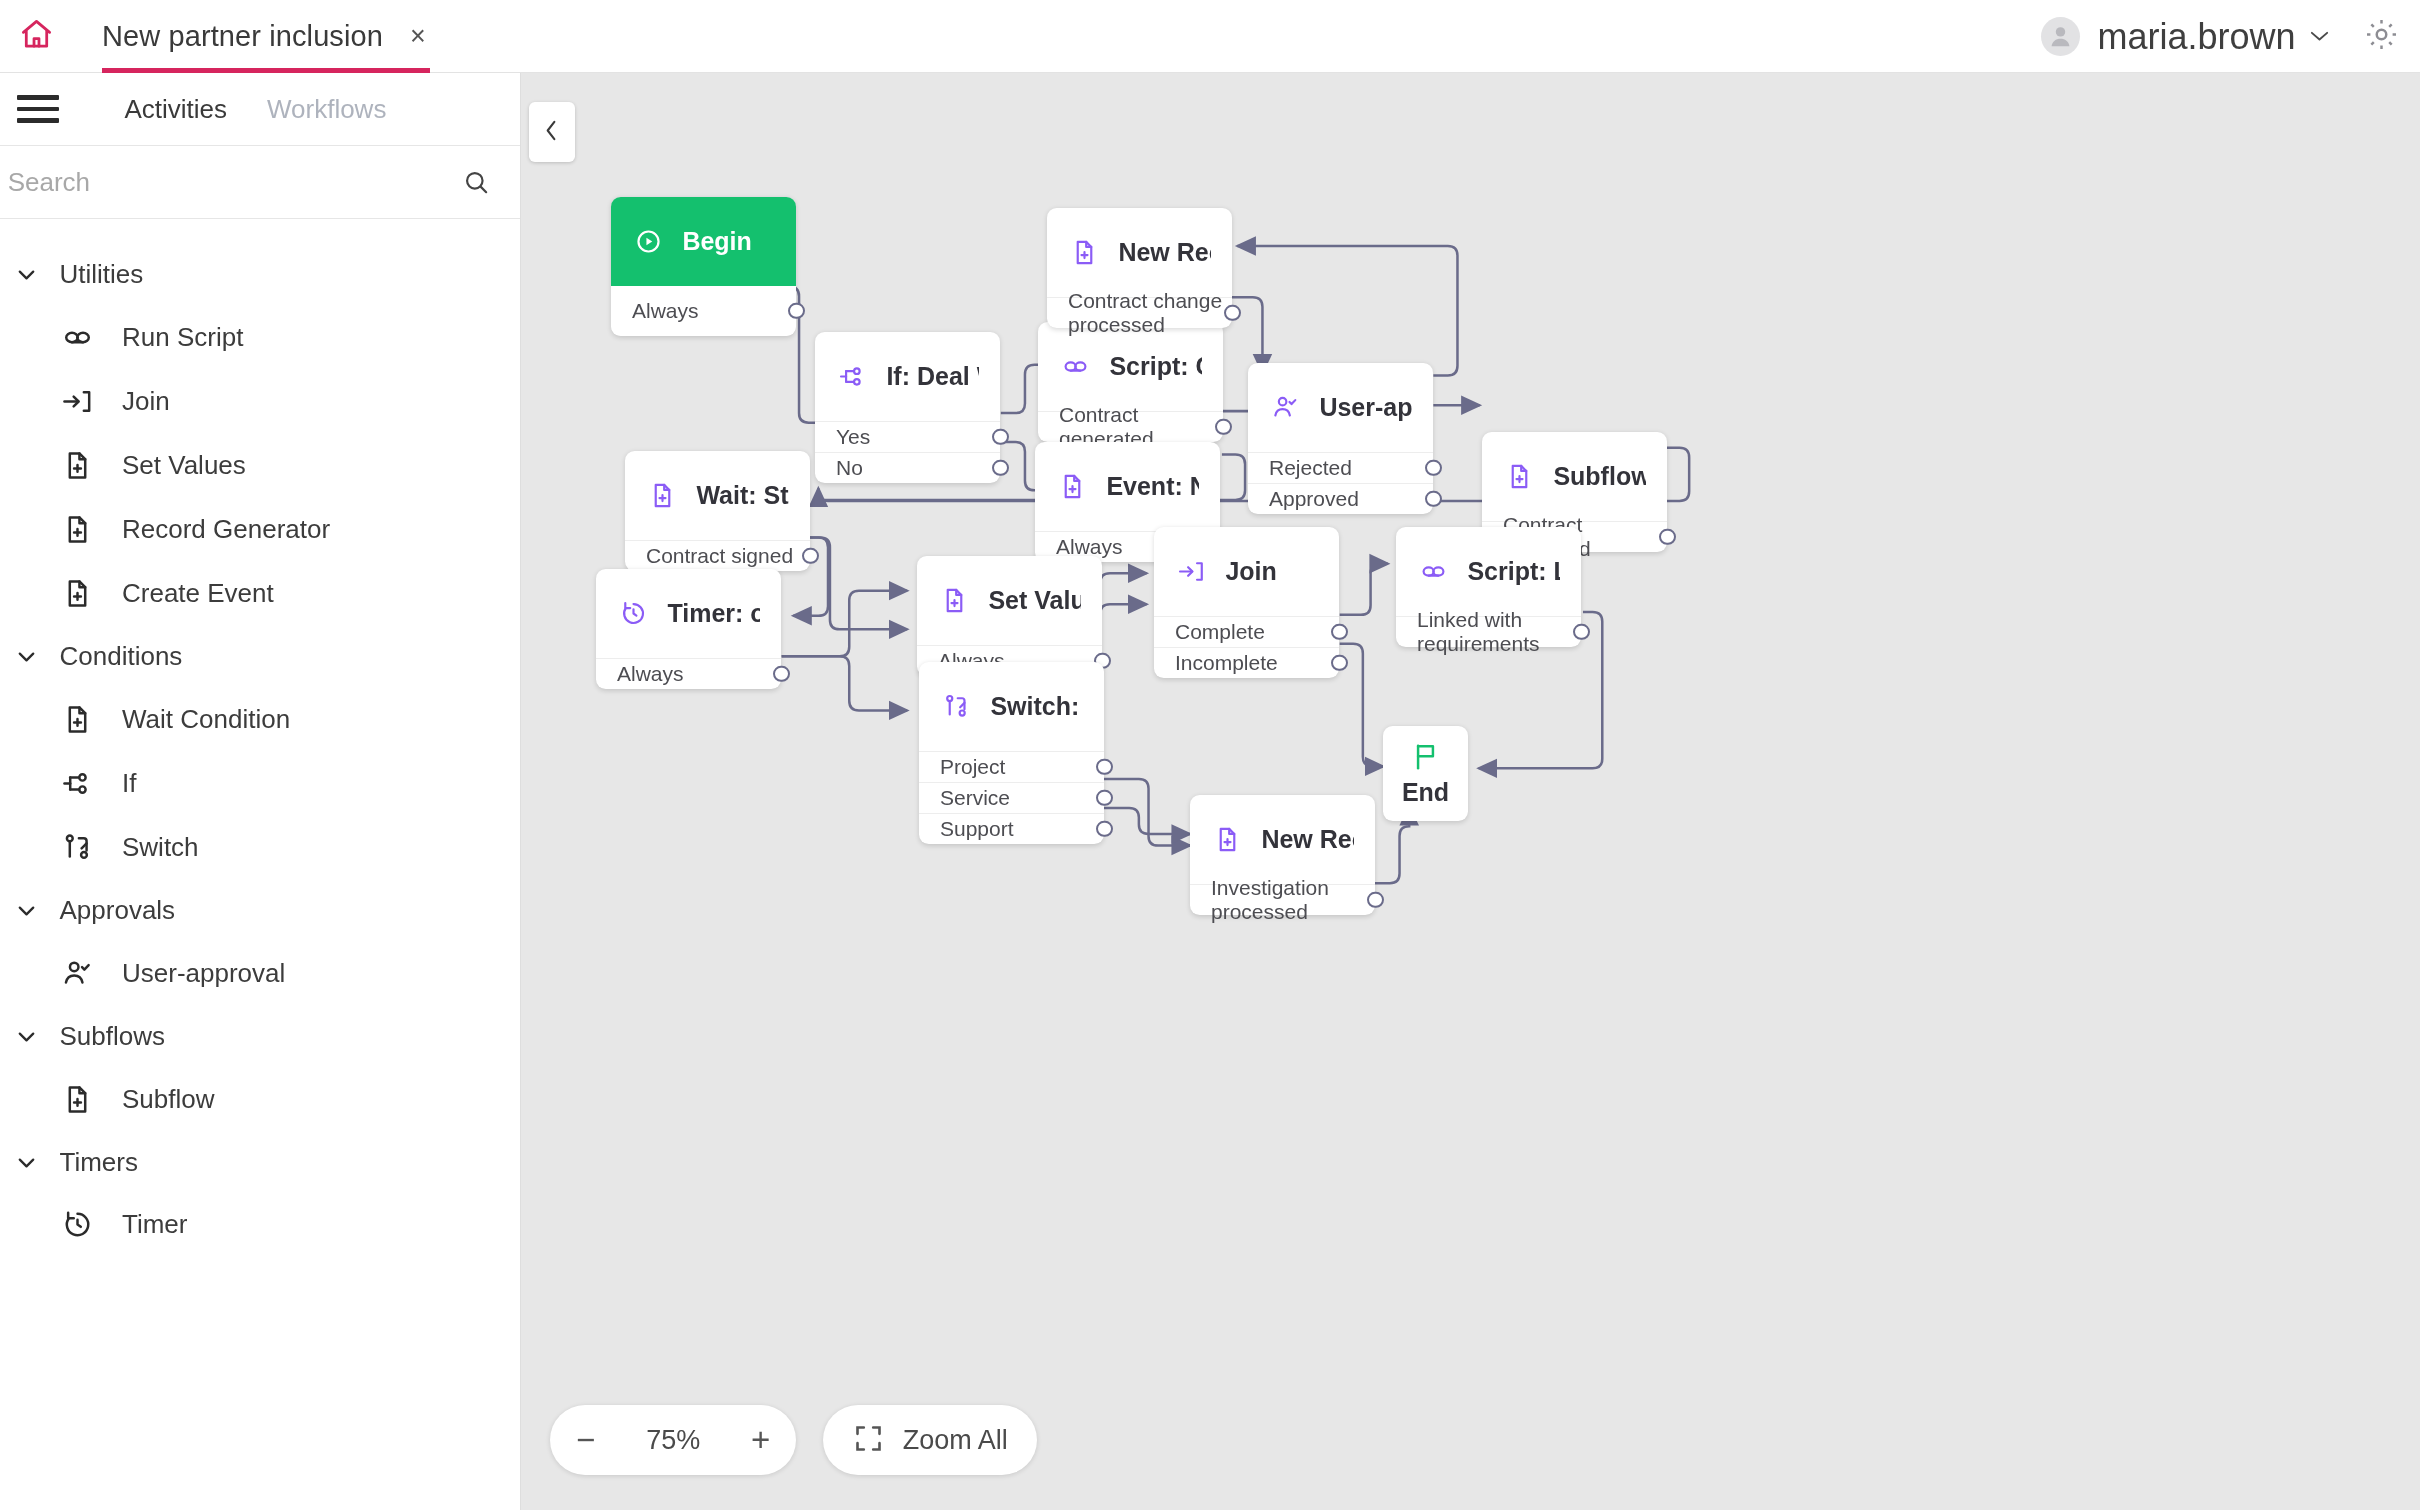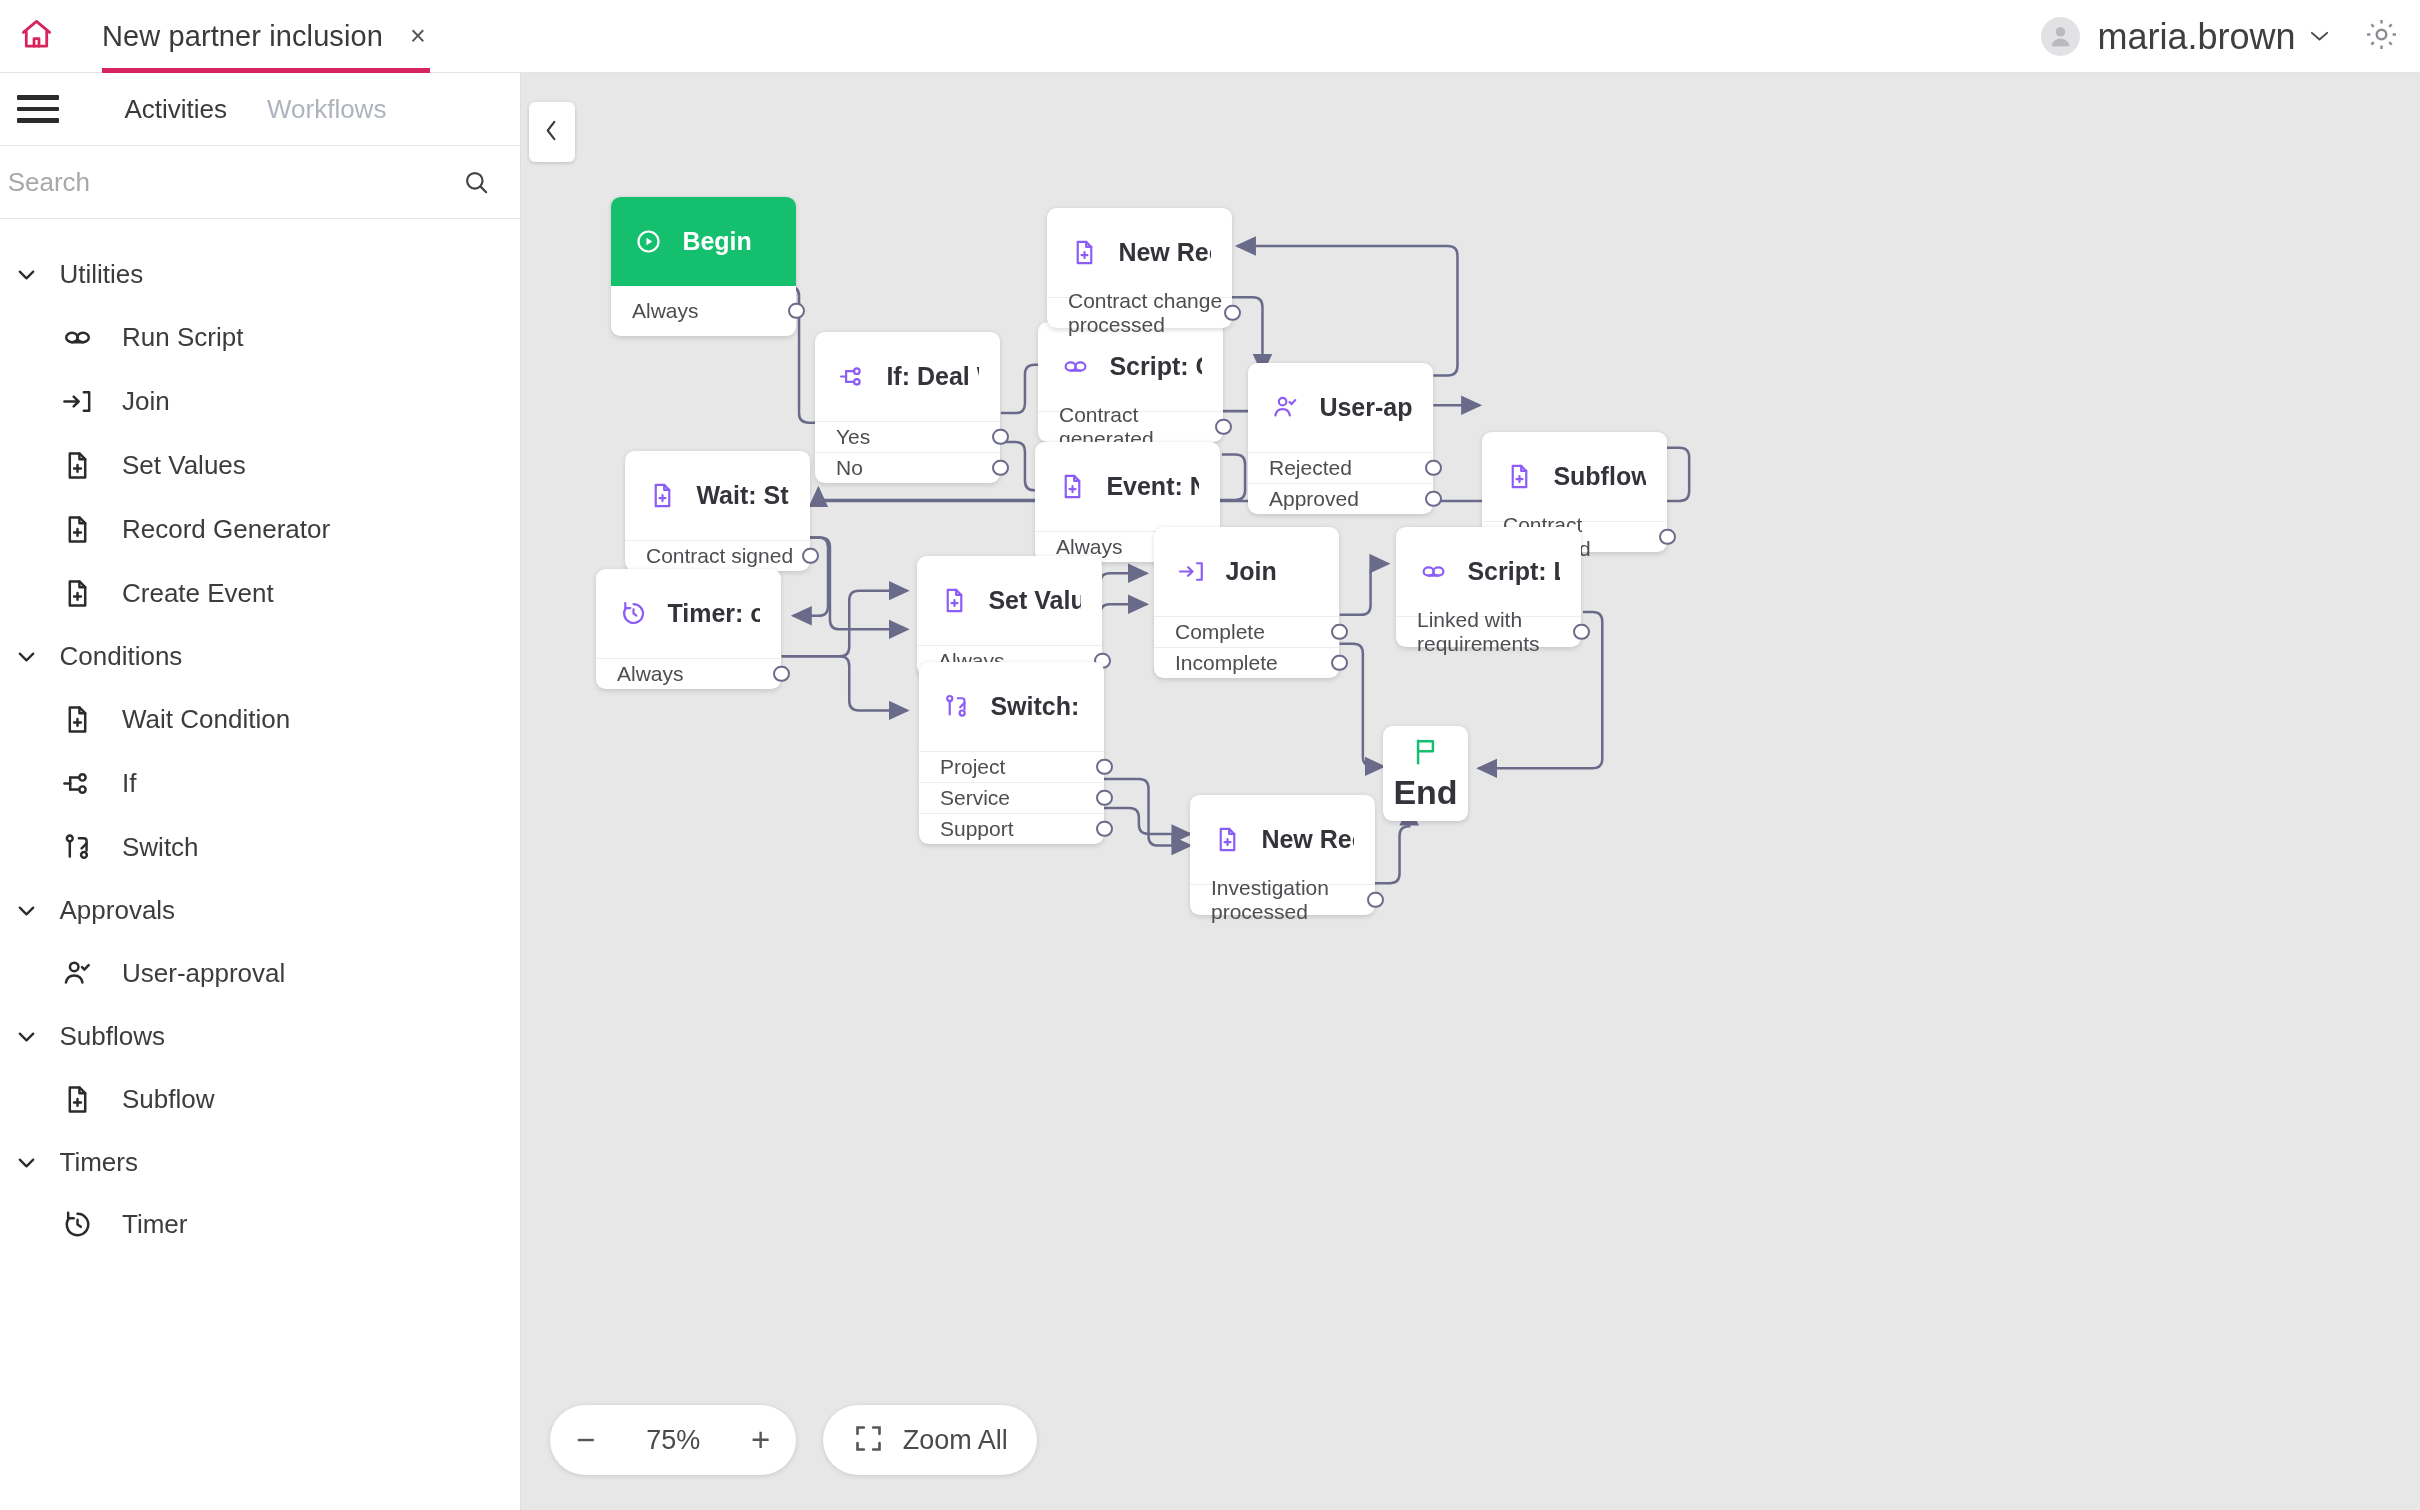--- a/index.html
+++ b/index.html
@@ -165,21 +165,21 @@
     display:flex; align-items:center; padding-left: 21px;
     font-size: 21px; color: #4d4d52;
   }
 
   
   .node.end {
     display: flex; flex-direction: column;
     align-items: center; justify-content: center;
     gap: 5.8px;
   }
-  .end-label { font-size: 34px; color: #33333a; font-weight: bold; text-align: right; }
+  .end-label { font-size: 25px; color: #33333a; font-weight: bold; text-align: right; }
 
   svg.edges {
     position: absolute; top:0; left:0;
     width: 1899px; height: 1437px;
     z-index: 5;
     pointer-events: none;
   }
 
   
   .zoom-bar {

